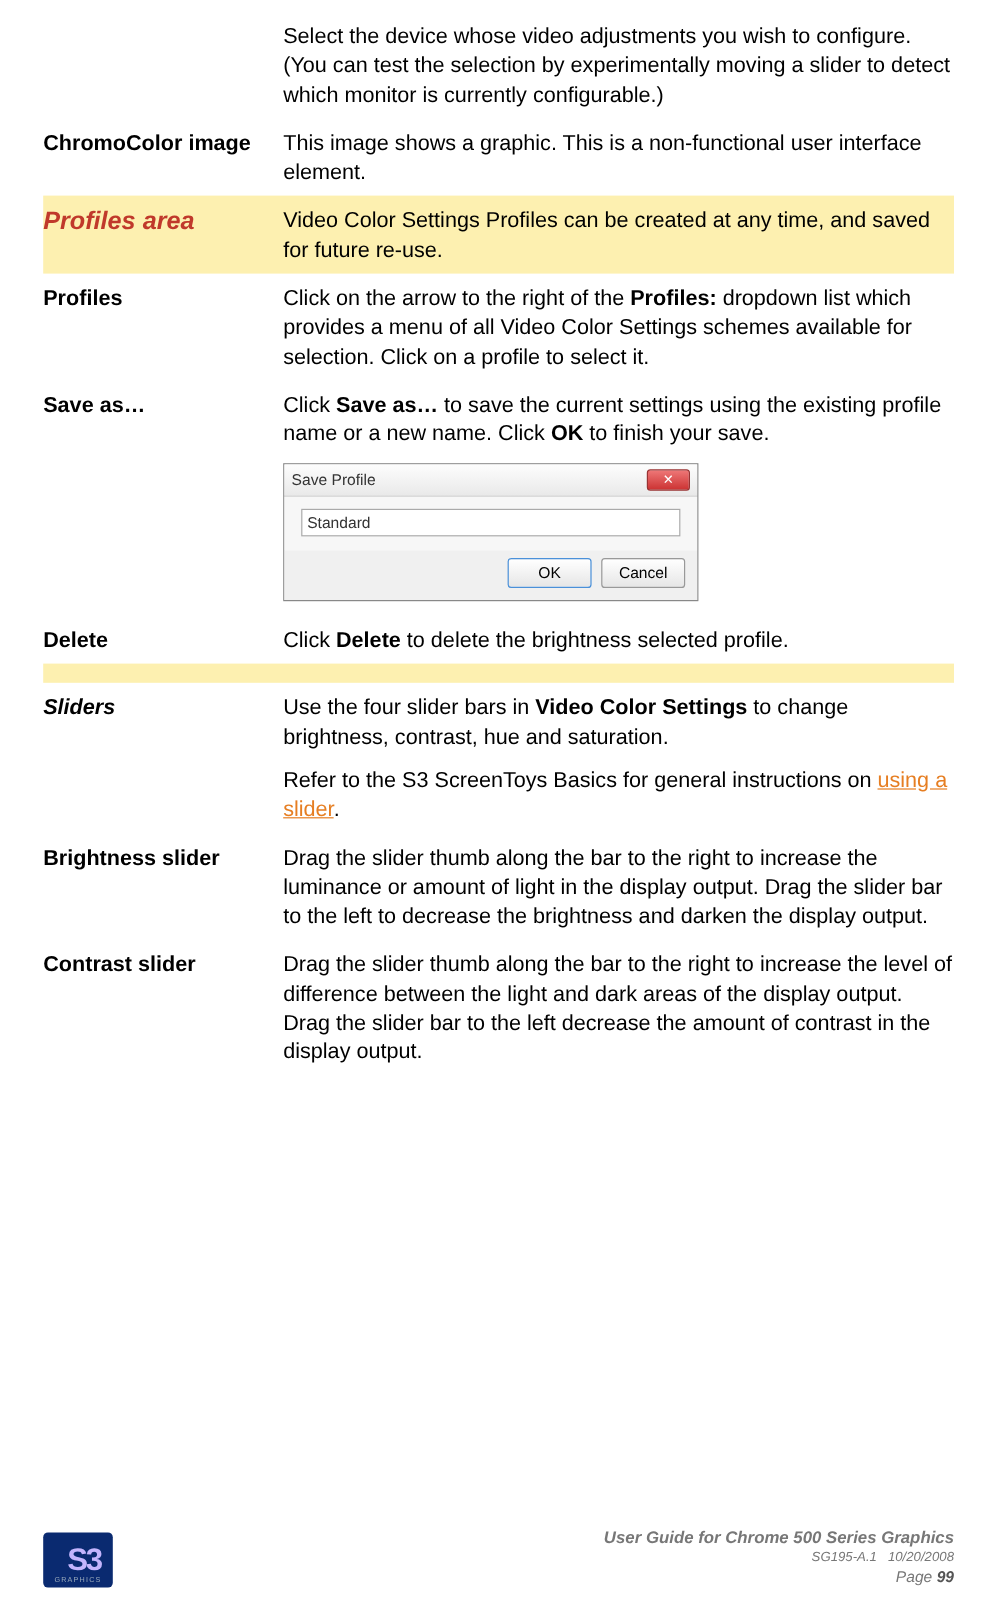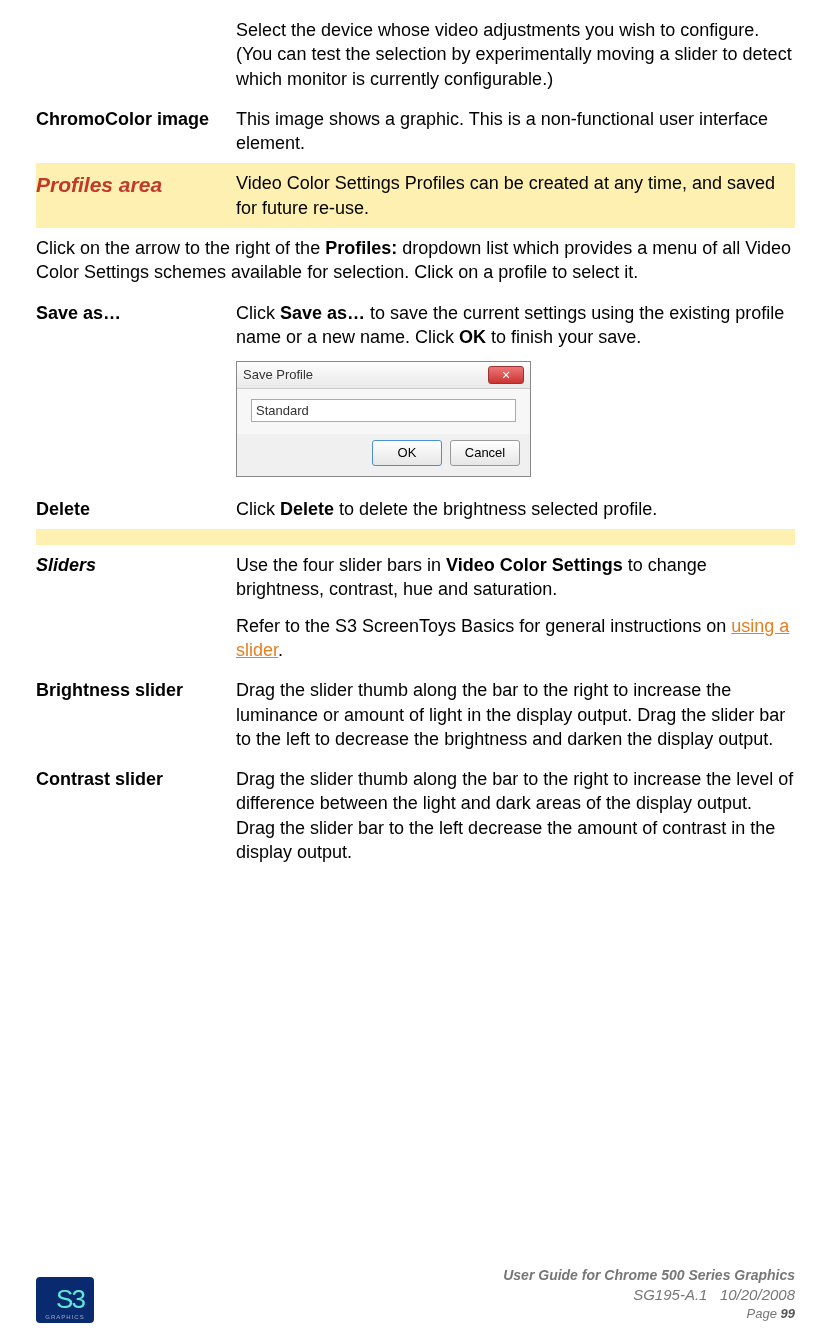--- a/index.html
+++ b/index.html
@@ -40,21 +40,21 @@
     .label-italic {
       font-style: italic;
     }
     .desc p { margin-bottom: 12px; }
     .desc p:last-child { margin-bottom: 0; }
     .link { color: #e67e22; text-decoration: underline; }
     b { font-weight: bold; }
 
     
     .dialog {
-      width: 295px;
+      width: 346px;
       border: 1px solid #888;
       margin: 6px 0 4px 0;
       font-family: "Segoe UI", Tahoma, sans-serif;
       font-size: 13px;
       background: #f4f4f4;
     }
     .dialog .titlebar {
       background: linear-gradient(#fdfdfd,#e9e9e9);
       border-bottom: 1px solid #ccc;
       padding: 4px 6px;
@@ -118,43 +118,43 @@
     .footer .logo {
       width: 58px; height: 46px;
       background: #0a2a70;
       border-radius: 4px;
       position: relative;
       display: flex;
       align-items: center;
       justify-content: center;
     }
     .footer .logo .s3 {
-      color: #5eead4;
-      font-weight: normal;
+      color: #c4b5fd;
+      font-weight: bold;
       font-size: 26px;
       letter-spacing: -2px;
       margin-left: 10px;
     }
     .footer .logo .sub {
       position: absolute;
       bottom: 2px;
       color: #9ab; font-size: 6px; letter-spacing: 1px;
     }
     .footer .meta {
       text-align: right;
     }
     .footer .meta .line1 {
       font-style: italic;
       font-weight: bold;
       color: #777;
     }
     .footer .meta .line2 {
       font-style: italic;
       color: #777;
-      font-size: 15px;
+      font-size: 11px;
     }
     .footer .meta .line3 {
       font-style: italic;
       color: #777;
       font-size: 13px;
     }
     .footer .meta .line3 .num {
       font-weight: bold;
       color: #555;
     }
@@ -173,20 +173,21 @@
     <div class="label">ChromoColor image</div>
     <div class="desc">This image shows a graphic. This is a non-functional user interface element.</div>
   </div>
 
   <div class="row hl">
     <div class="label">Profiles area</div>
     <div class="desc">Video Color Settings Profiles can be created at any time, and saved for future re-use.</div>
   </div>
 
   <div class="row">
+    <div class="label">Profiles</div>
     <div class="desc">
       <span>Click on the arrow to the right of the </span><b>Profiles:</b><span> dropdown list which provides a menu of all Video Color Settings schemes available for selection. Click on a profile to select it.</span>
     </div>
   </div>
 
   <div class="row">
     <div class="label">Save as…</div>
     <div class="desc">
       <p>
         <span>Click </span><b>Save as…</b><span> to save the current settings using the existing profile name or a new name. Click </span><b>OK</b><span> to finish your save.</span>

